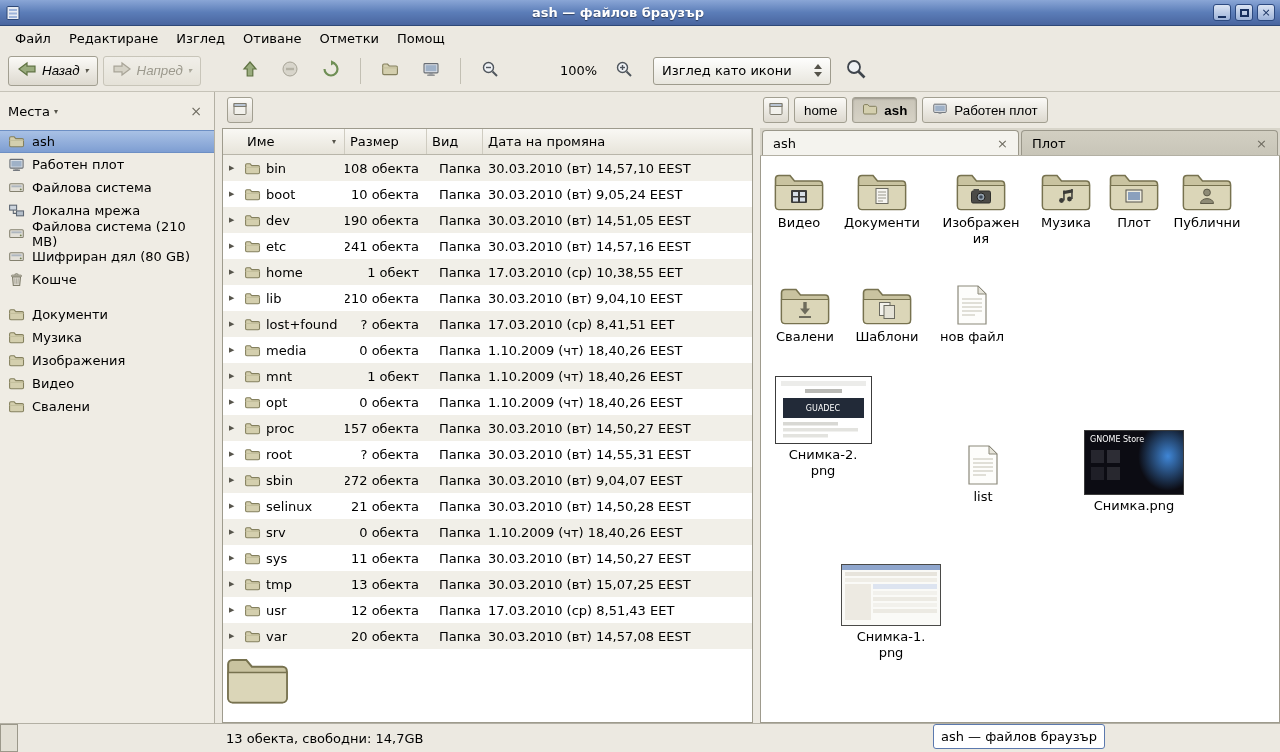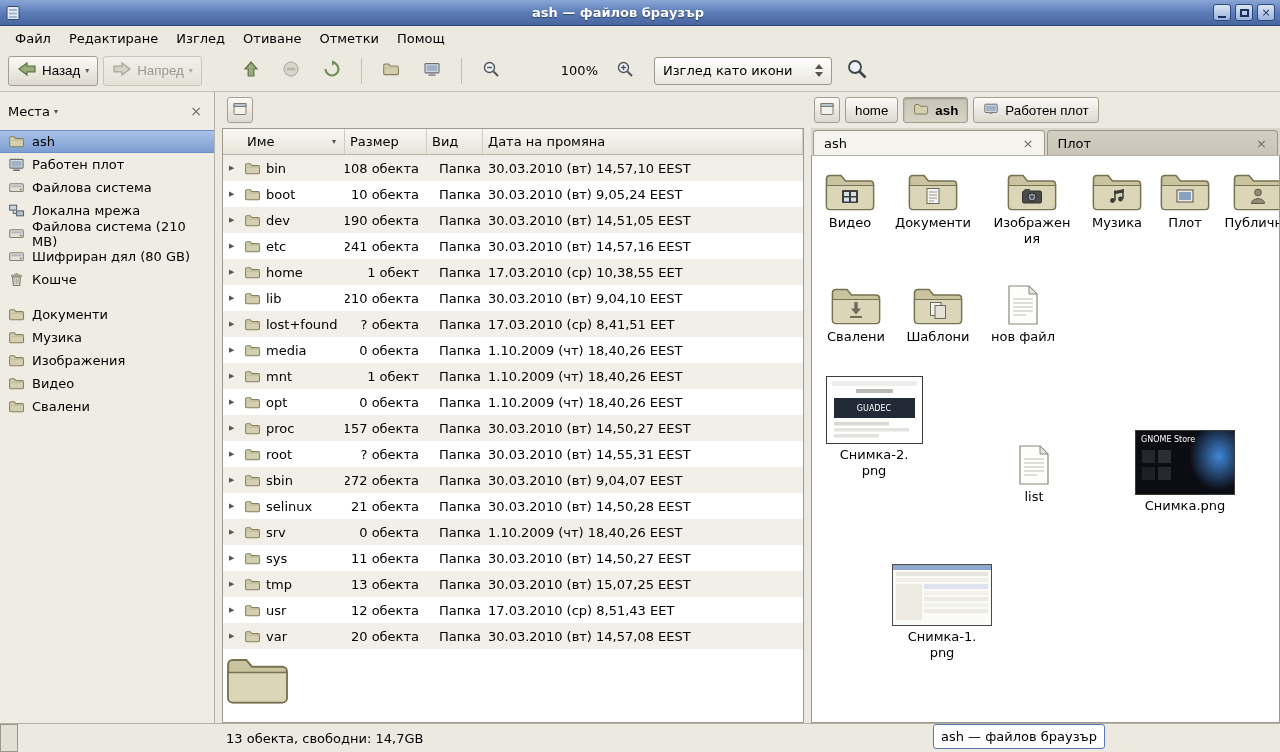--- a/index.html
+++ b/index.html
@@ -23,21 +23,21 @@
 
   
   .menubar{position:absolute;top:26px;left:0;width:100%;height:24px;background:#ece9e1;
     display:flex;align-items:center;padding-left:6px;}
   .menu-item{padding:3px 9px;}
 
   
   .toolbar{position:absolute;top:50px;left:0;width:100%;height:42px;background:#ece9e1;
     border-bottom:1px solid #c6c3b8;display:flex;align-items:center;padding:0 8px;gap:5px;}
   .tbtn{height:30px;display:inline-flex;align-items:center;gap:5px;padding:0 8px;
-    border:1px solid #a29f91;border-radius:3px;background:linear-gradient(#fbfaf7,#ddd9cf);cursor:default;}
+    border:1px solid #a29f91;border-radius:3px;background:linear-gradient(#fbfaf7,#ddd9cf);cursor:default;font-style:italic;}
   .tbtn.flat{border-color:transparent;background:transparent;}
   .tbtn.disabled{color:#9c998d;border-color:#c8c5b9;background:linear-gradient(#f1efe9,#e5e2d8);}
   .dcaret{font-size:8px;color:#5a584e;}
   .tbtn.disabled .dcaret{color:#aaa79a;}
   .tgap{width:22px;}
   .tsep{width:1px;height:26px;background:#c2bfb3;margin:0 6px;}
   .zoom-label{padding:0 4px;margin-left:43px;}
   .combo{height:28px;width:178px;border:1px solid #9e9b8d;border-radius:3px;
     background:linear-gradient(#fefefd,#e8e6de);display:flex;align-items:center;padding:0 8px;margin-left:6px;}
   .combo .spin{margin-left:auto;display:flex;flex-direction:column;align-items:center;}
@@ -53,21 +53,21 @@
   .side-header{height:38px;display:flex;align-items:center;padding:0 8px;gap:4px;}
   .side-caret{font-size:8px;color:#55534a;}
   .side-close{margin-left:auto;color:#6e6b60;font-size:14px;padding:0 4px;}
   .side-items{flex:1;}
   .side-item{height:23px;display:flex;align-items:center;gap:7px;padding-left:8px;}
   .side-item.gap-after{margin-bottom:12px;}
   .side-item.selected{background:linear-gradient(#a9c1e5,#7e9ed2);border-top:1px solid #6d8fc4;border-bottom:1px solid #6d8fc4;}
   .icon16{width:17px;height:17px;display:inline-flex;align-items:center;justify-content:center;flex:none;}
 
   
-  .tree-pane{width:582px;display:flex;flex-direction:column;background:#ece9e1;}
+  .tree-pane{width:531px;display:flex;flex-direction:column;background:#ece9e1;}
   .pane-topbar{height:36px;display:flex;align-items:center;padding:0 5px;gap:5px;}
   .mini-btn{width:26px;height:26px;border:1px solid #a29f91;border-radius:3px;
     background:linear-gradient(#fbfaf7,#ddd9cf);display:inline-flex;align-items:center;justify-content:center;}
   .tree-frame{flex:1;border:1px solid #9e9b8d;background:#fff;display:flex;flex-direction:column;position:relative;overflow:hidden;}
   .tree-header{height:26px;display:grid;grid-template-columns:122px 82px 56px 1fr;
     background:linear-gradient(#f9f8f4,#e7e4da);border-bottom:1px solid #b8b5a9;}
   .th{display:flex;align-items:center;padding-left:5px;border-right:1px solid #cfccc1;white-space:nowrap;overflow:hidden;}
   .th-name{padding-left:24px;}
   .sortcaret{margin-left:auto;margin-right:8px;font-size:8px;color:#55534a;}
   .tree-rows{flex:1;}

